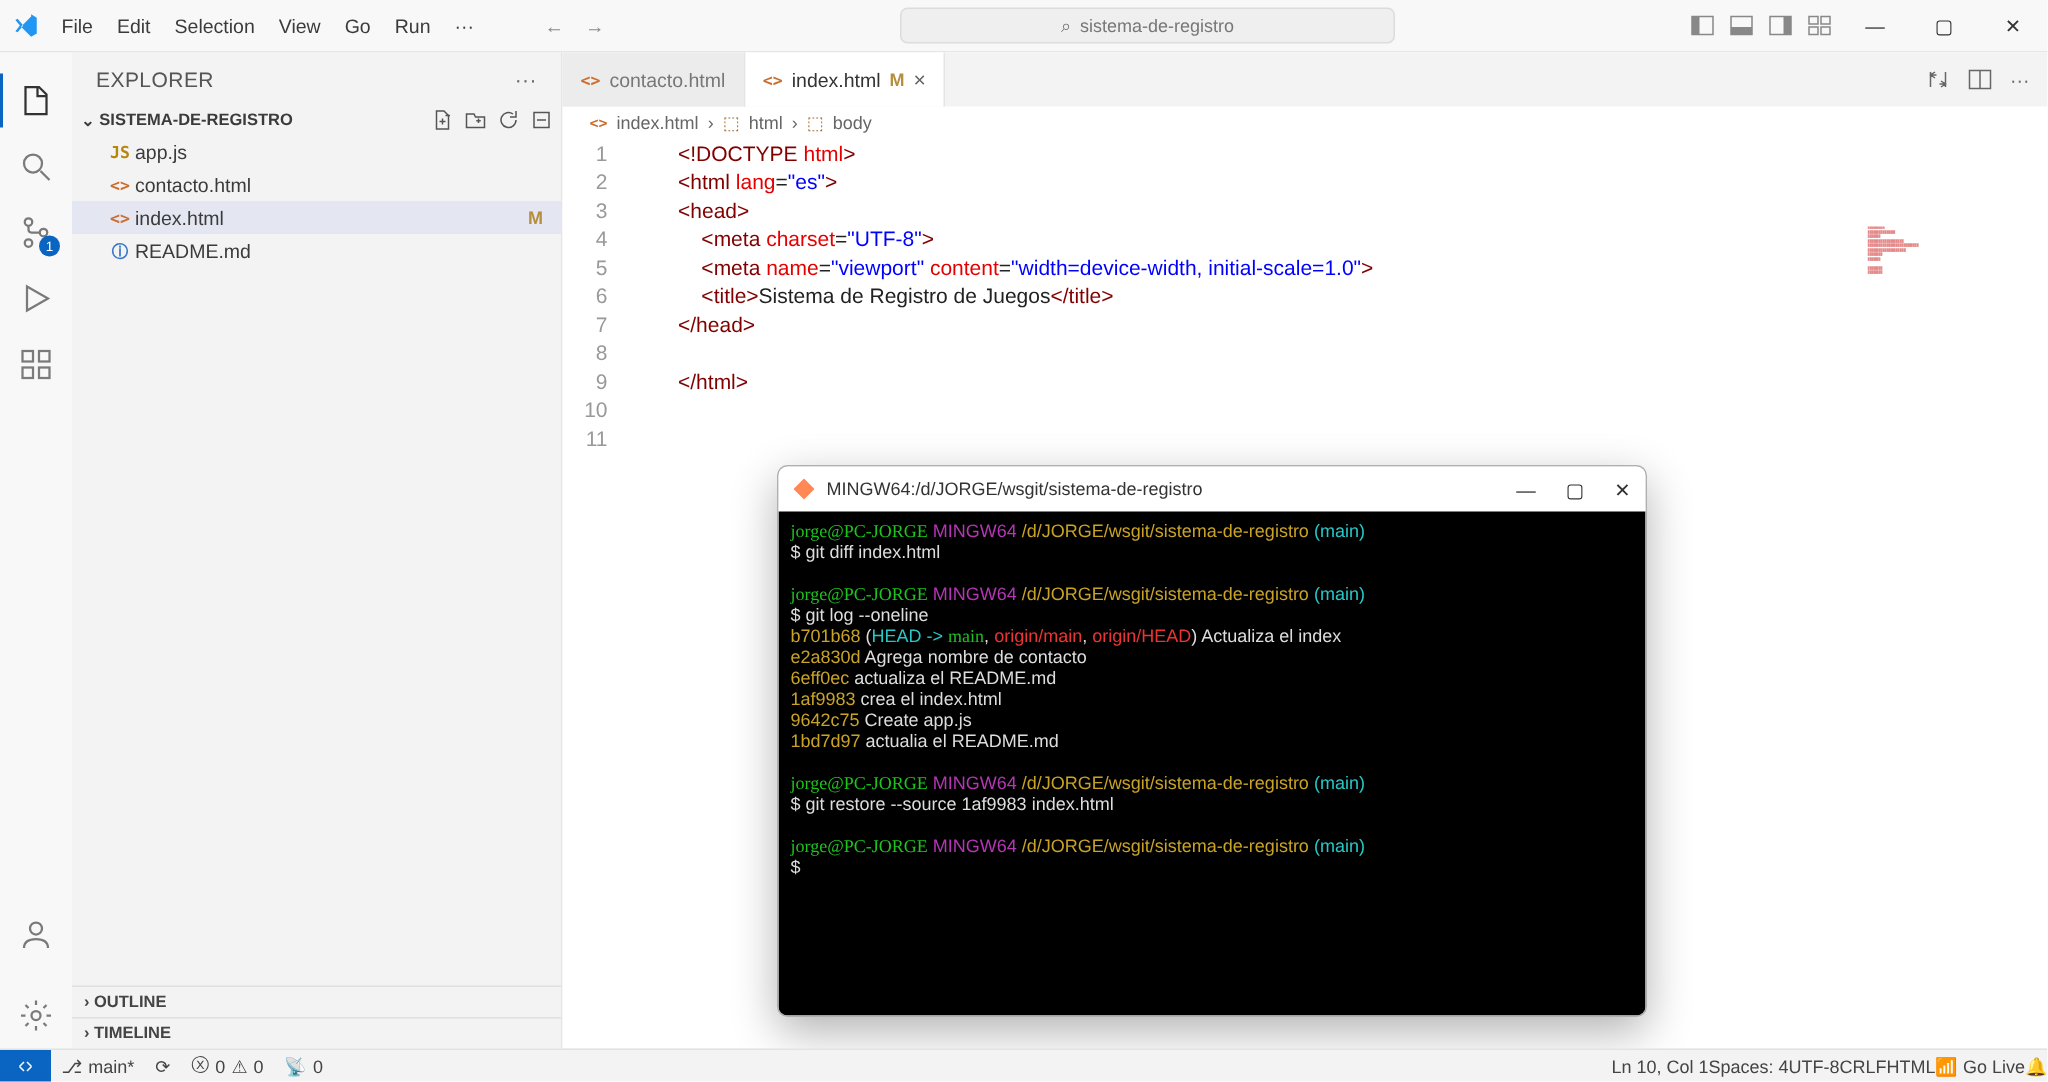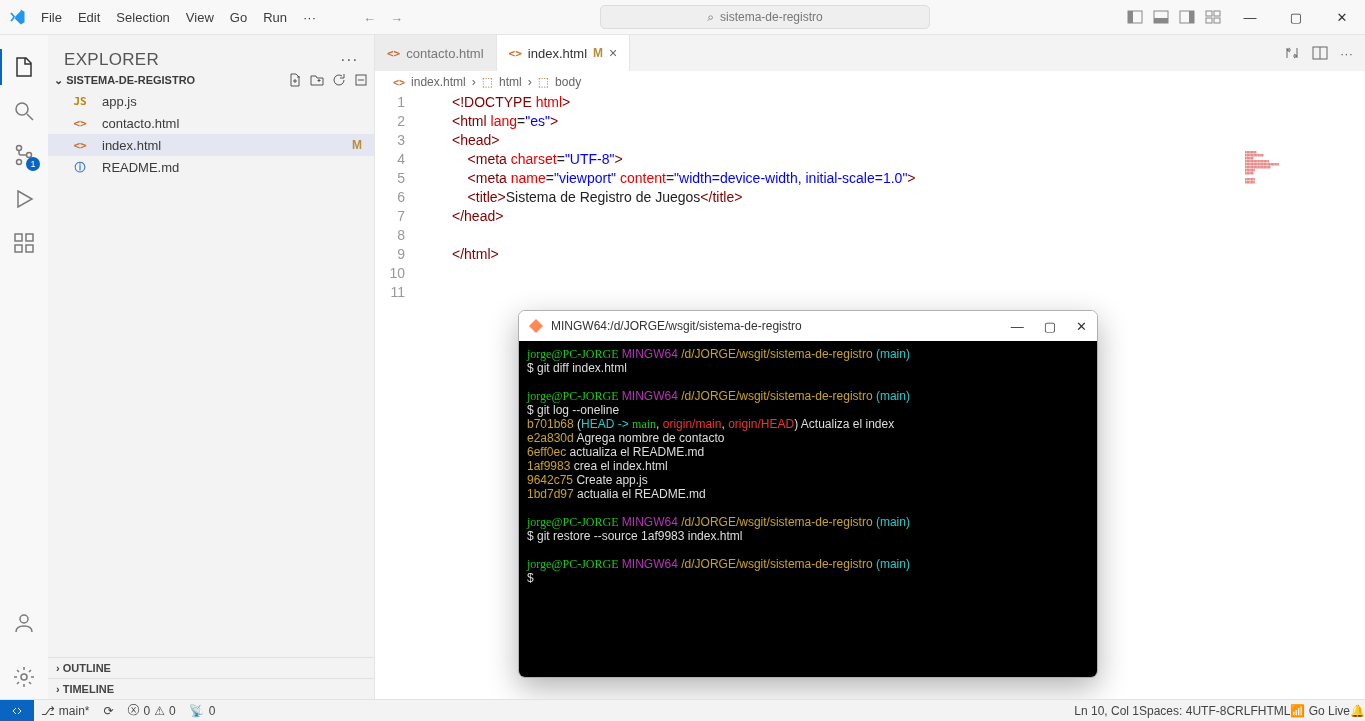--- a/index.html
+++ b/index.html
@@ -21,27 +21,27 @@
 
 .activitybar { position:absolute; left:0; top:35px; bottom:22px; width:48px; background:#f8f8f8; display:flex; flex-direction:column; align-items:center; padding-top:10px; }
 .activitybar .ico { width:48px; height:44px; display:flex; align-items:center; justify-content:center; color:#7a7a7a; position:relative; }
 .activitybar .ico.active { color:#333; }
 .activitybar .ico.active::before { content:""; position:absolute; left:0; top:4px; bottom:4px; width:2px; background:#0a64c2; }
 .activitybar .badge { position:absolute; bottom:6px; right:8px; background:#0a64c2; color:#fff; border-radius:50%; width:14px; height:14px; font-size:9px; display:flex; align-items:center; justify-content:center; }
 .activitybar .bottom { margin-top:auto; margin-bottom:10px; }
 
 
 .sidebar { position:absolute; left:48px; top:35px; bottom:22px; width:327px; background:#f3f3f3; border-right:1px solid #e5e5e5; display:flex; flex-direction:column; }
-.sidebar-header { height:35px; display:flex; align-items:flex-end; padding:0 16px; font-size:17px; color:#555; letter-spacing:0.3px; }
+.sidebar-header { height:35px; display:flex; align-items:center; padding:0 16px; font-size:14px; color:#555; letter-spacing:0.3px; }
 .sidebar-header .dots { margin-left:auto; color:#666; }
 .folder-head { display:flex; align-items:center; padding:3px 6px; font-size:11px; font-weight:700; color:#3b3b3b; }
 .folder-head .chev { margin-right:3px; }
 .folder-head .actions { margin-left:auto; display:flex; gap:8px; color:#555; }
 .tree { flex:1; overflow:auto; }
-.tree-item { display:flex; align-items:center; height:22px; padding-left:24px; gap:14px; color:#3b3b3b; }
+.tree-item { display:flex; align-items:center; height:22px; padding-left:24px; gap:2px; color:#3b3b3b; }
 .tree-item.sel { background:#e4e6f1; }
 .tree-item .fico { width:16px; display:flex; justify-content:center; color:#cc6d2e; font-family:monospace; font-size:11px; font-weight:bold; }
 .tree-item .fico.js { color:#b8860b; }
 .tree-item .fico.md { color:#3b78c9; }
 .tree-item .badge-m { margin-left:auto; margin-right:12px; color:#b58e3e; font-weight:bold; font-size:12px; }
 .panel-sec { border-top:1px solid #e0e0e0; padding:4px 8px; font-size:11px; font-weight:600; color:#444; display:flex; align-items:center; gap:3px; }
 
 
 .editor { position:absolute; left:375px; right:0; top:35px; bottom:22px; background:#fff; display:flex; flex-direction:column; }
 .tabs { height:36px; display:flex; align-items:stretch; background:#f3f3f3; }

